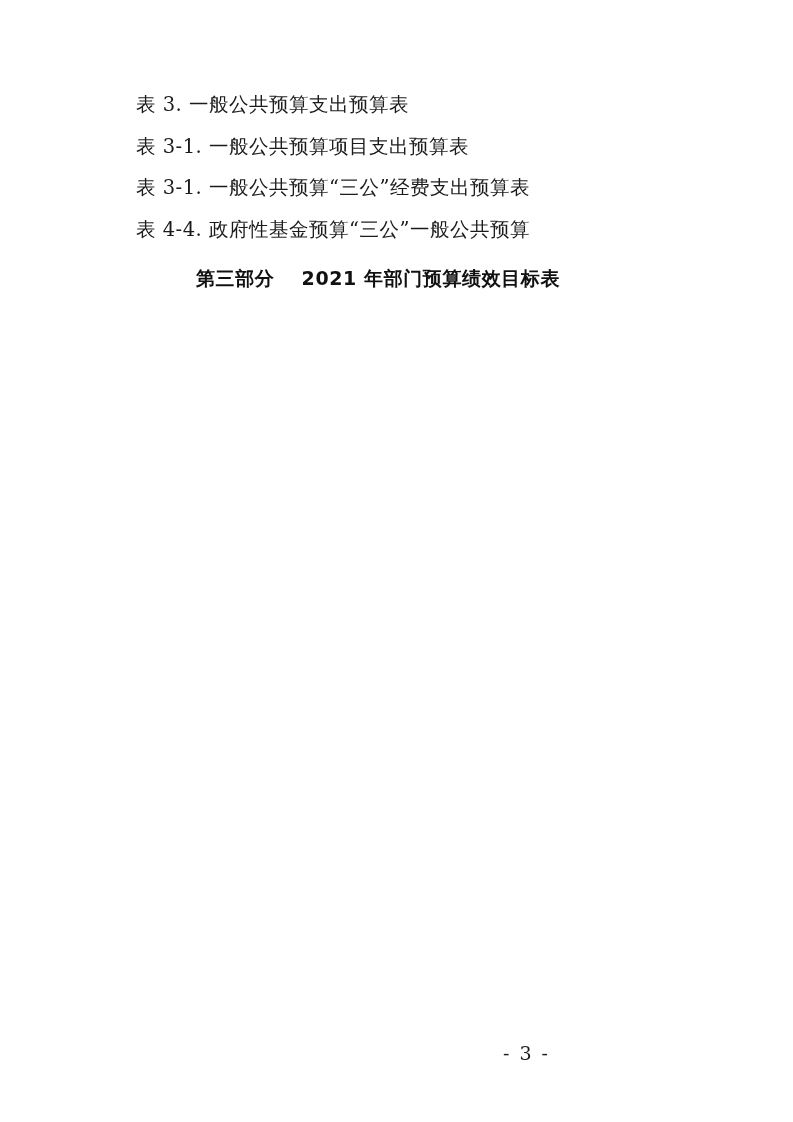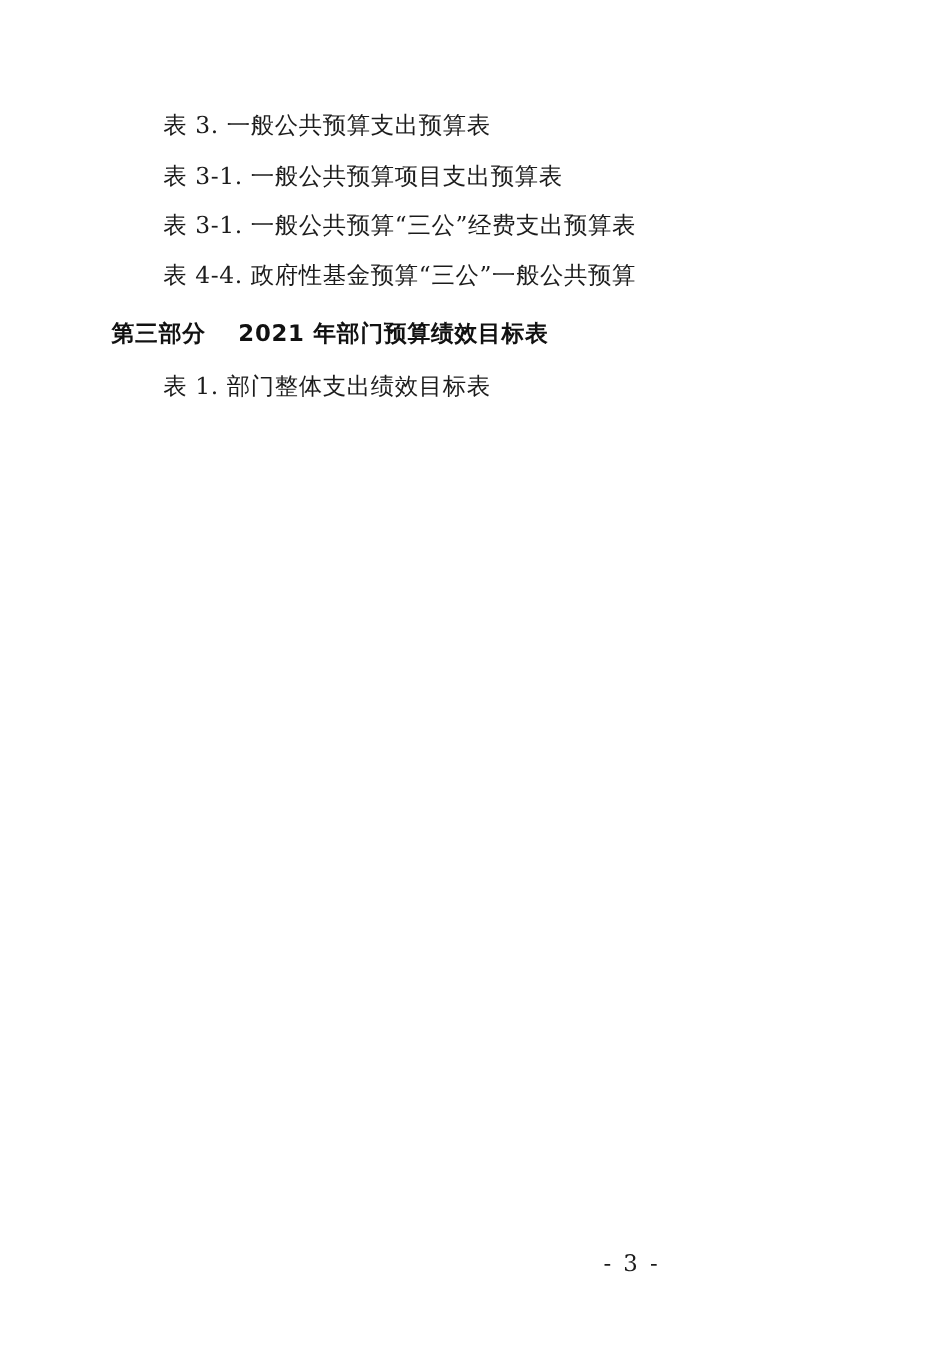--- a/index.html
+++ b/index.html
@@ -44,20 +44,21 @@
   .section-heading {
     font-family: "DejaVu Sans", "Liberation Sans", sans-serif;
     font-weight: bold;
     font-size: 19px;
     line-height: 1.0;
     letter-spacing: 0.6px;
     margin: 30px 0 24px 0;
     padding-left: 3px;
     white-space: nowrap;
     color: #111111;
+    text-align: center;
   }
   .section-heading .sec-label {
     margin-right: 20px;
   }
   .group-after-heading .toc-entry {
     margin-bottom: 22px;
   }
   .page-number {
     position: absolute;
     left: 0;
@@ -96,23 +97,19 @@
       <span class="txt">政府性基金预算“三公”一般公共预算</span>
     </li>
   </ul>
 
   <div class="section-heading">
     <span class="sec-label">第三部分</span>
     <span class="sec-title">2021 年部门预算绩效目标表</span>
   </div>
 
   <ul class="toc-list group-after-heading">
-    <li class="toc-entry">
-      <span class="num">表 1.</span>
-      <span class="txt">部门整体支出绩效目标表</span>
-    </li>
   </ul>
 
   <div class="page-number">
     <span class="pn-inner">- 3 -</span>
   </div>
 
 </div>
 
 </body></html>

